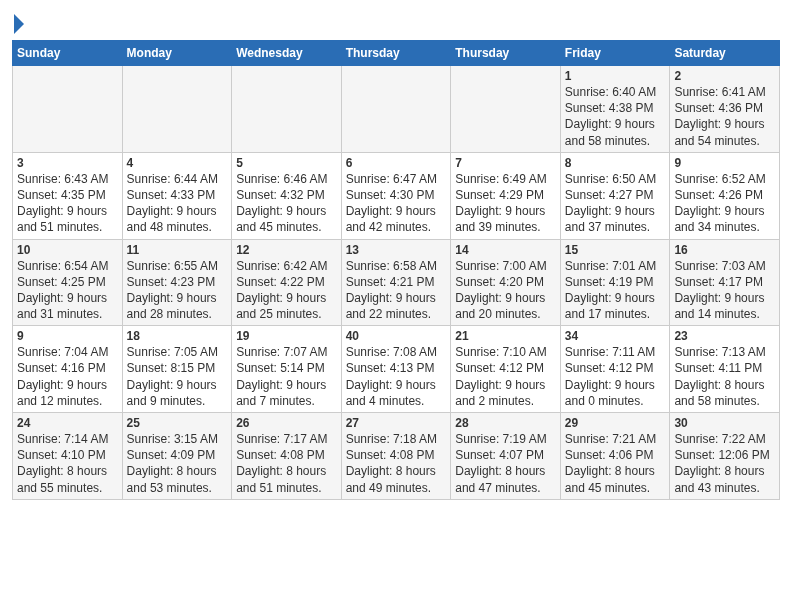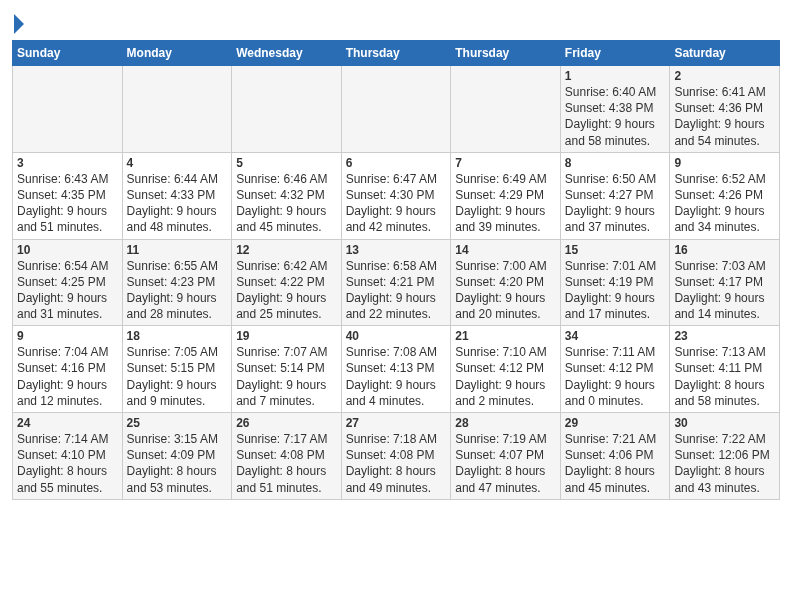--- a/index.html
+++ b/index.html
@@ -259,21 +259,21 @@
           <td>
             <span class="day-num">9</span>
             <div class="day-info">Sunrise: 7:04 AM
 Sunset: 4:16 PM
 Daylight: 9 hours
 and 12 minutes.</div>
           </td>
           <td>
             <span class="day-num">18</span>
             <div class="day-info">Sunrise: 7:05 AM
-Sunset: 5:15 PM
+Sunset: 8:15 PM
 Daylight: 9 hours
 and 9 minutes.</div>
           </td>
           <td>
             <span class="day-num">19</span>
             <div class="day-info">Sunrise: 7:07 AM
 Sunset: 5:14 PM
 Daylight: 9 hours
 and 7 minutes.</div>
           </td>

